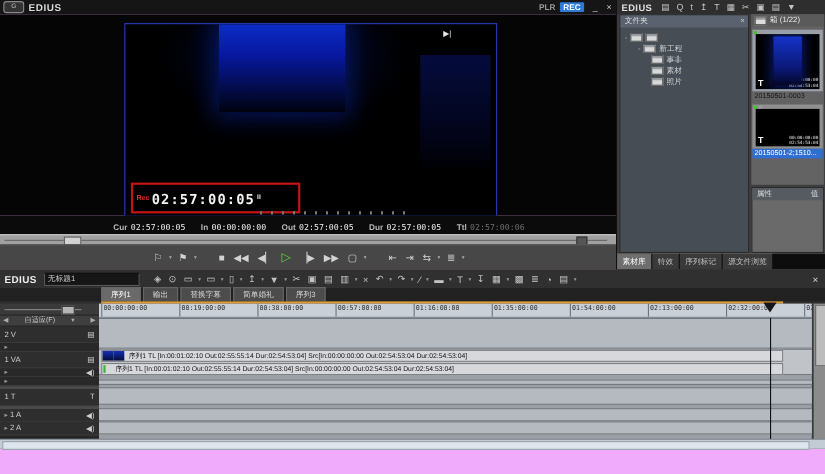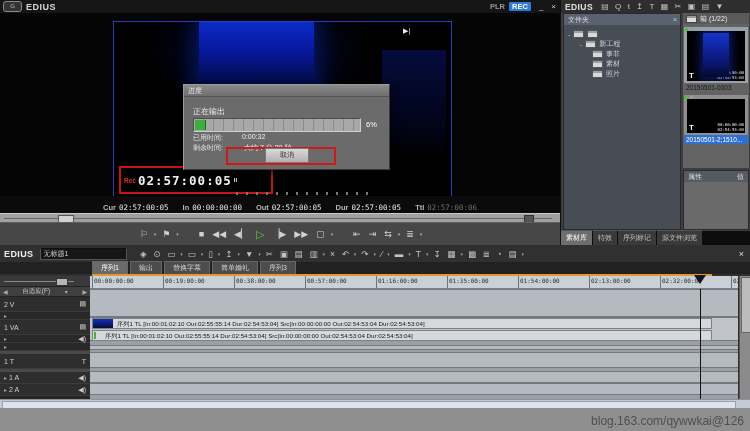--- a/index.html
+++ b/index.html
@@ -193,34 +193,20 @@
       <div class="grad2"></div>
       <div id="tc-box">
         <span id="tc-mode">Rec</span>
         <span id="tc-value">02:57:00:05</span>
         <span id="tc-pause">II</span>
       </div>
       <div id="tc-ticks"></div>
     </div>
   </div>
 
-  <div id="dialog" class="abs">
-    <div id="dialog-title">进度</div>
-    <div id="dialog-status">正在输出</div>
-    <div id="progress-trough">
-      <div id="progress-fill" style="width: 10px;"></div>
-    </div>
-    <div id="progress-percent">6%</div>
-    <div class="dlg-row" style="top:48px;">已用时间:</div>
-    <div class="dlg-val" style="top:48px;">0:00:32</div>
-    <div class="dlg-row" style="top:58px;">剩余时间:</div>
-    <div class="dlg-val" style="top:58px;left:60px;">大约 7 分 30 秒</div>
-    <div id="remaining-redbox"></div>
-    <div id="cancel-button">取消</div>
-  </div>
 
   <div id="status-bar" class="abs">
       <div class="status-field"><span class="s-label">Cur</span><span class="s-value">02:57:00:05</span></div>
       <div class="status-field"><span class="s-label">In</span><span class="s-value">00:00:00:00</span></div>
       <div class="status-field"><span class="s-label">Out</span><span class="s-value">02:57:00:05</span></div>
       <div class="status-field"><span class="s-label">Dur</span><span class="s-value">02:57:00:05</span></div>
       <div class="status-field"><span class="s-label">Ttl</span><span class="s-value dim">02:57:00:06</span></div>
     </div>
 
   <div id="shuttle" class="abs">
@@ -532,17 +518,14 @@
     <div id="playhead-tri"></div>
     <div id="playhead-line"></div>
     <div id="v-scroll">
         <div id="v-thumb"></div>
       </div>
     <div id="h-scroll">
         <div id="h-thumb"></div>
       </div>
   </div>
 
-  <div id="bottom-strip" class="abs">
-    <div id="watermark">blog.163.com/qywwkai@126</div>
-  </div>
 
 </div>
 
 </body></html>

